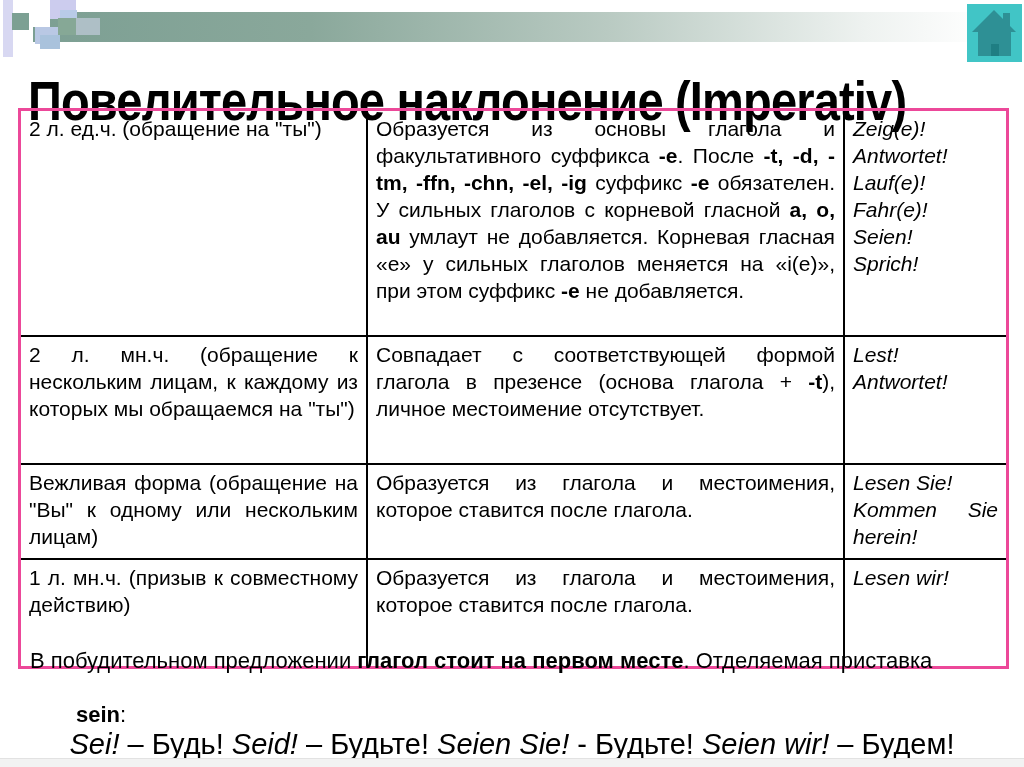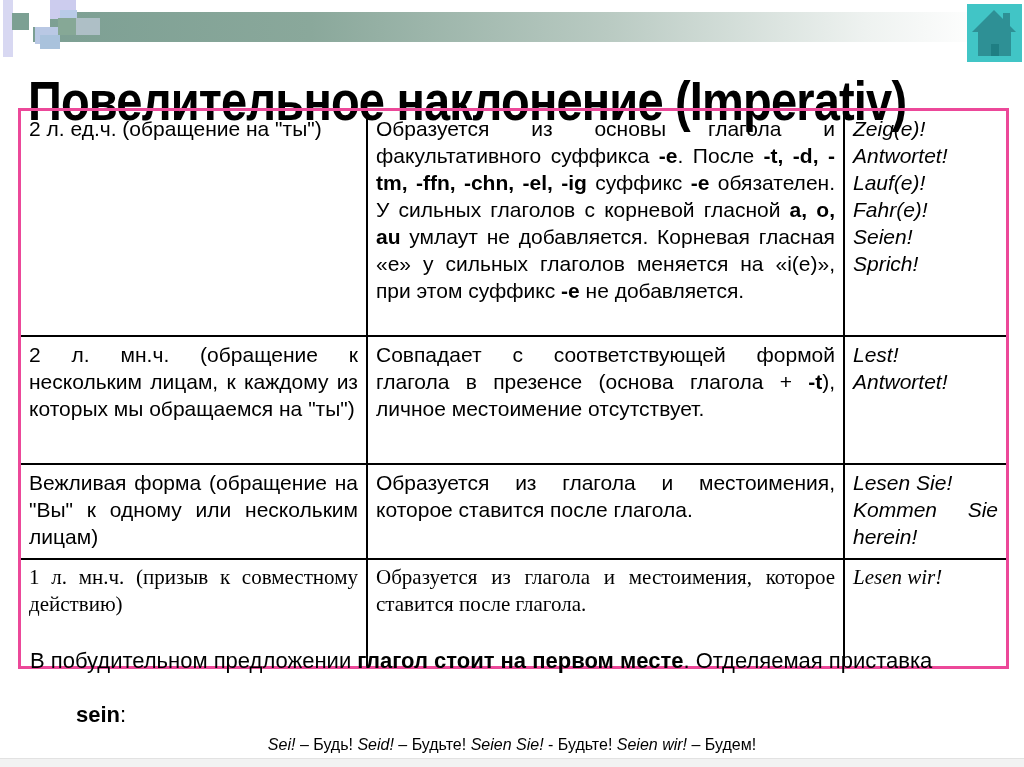--- a/index.html
+++ b/index.html
@@ -52,29 +52,29 @@
   table.rules td {
     border: 2px solid #000; vertical-align: top;
     padding: 4px 8px; font-size: 21px; line-height: 27px;
     text-align: justify; overflow: hidden;
   }
   td.c-form { width: 329px; }
   td.c-rule { width: 459px; }
   td.c-ex   { width: 145px; font-style: italic; text-align: left;
               line-height: 32px; padding-top: 6px; }
   tr.r1 { height: 226px; } tr.r2 { height: 128px; }
-  tr.r3 { height: 95px;  } tr.r4 { height: 109px; font-family: Liberation Serif, serif; }
+  tr.r3 { height: 95px;  } tr.r4 { height: 109px; }
 
   .notes { position: absolute; left: 0; top: 647px; width: 1024px; }
   .notes .para {
     margin: 0 28px 0 30px; padding-left: 46px; text-indent: -46px;
     font-size: 22px; line-height: 27px; text-align: left;
   }
   .notes .examples-line {
-    margin: 3px 10px 0 10px; text-align: center; font-size: 16px; line-height: 27px;
+    margin: 3px 10px 0 10px; text-align: center; font-size: 29px; line-height: 27px;
   }
 
   .bottom-edge {
     position: absolute; left: 0; right: 0; bottom: 0; height: 8px;
     background: #f2f2f2; border-top: 1px solid #e2e2e2;
   }
 </style>
 </head>
 <body>
 

